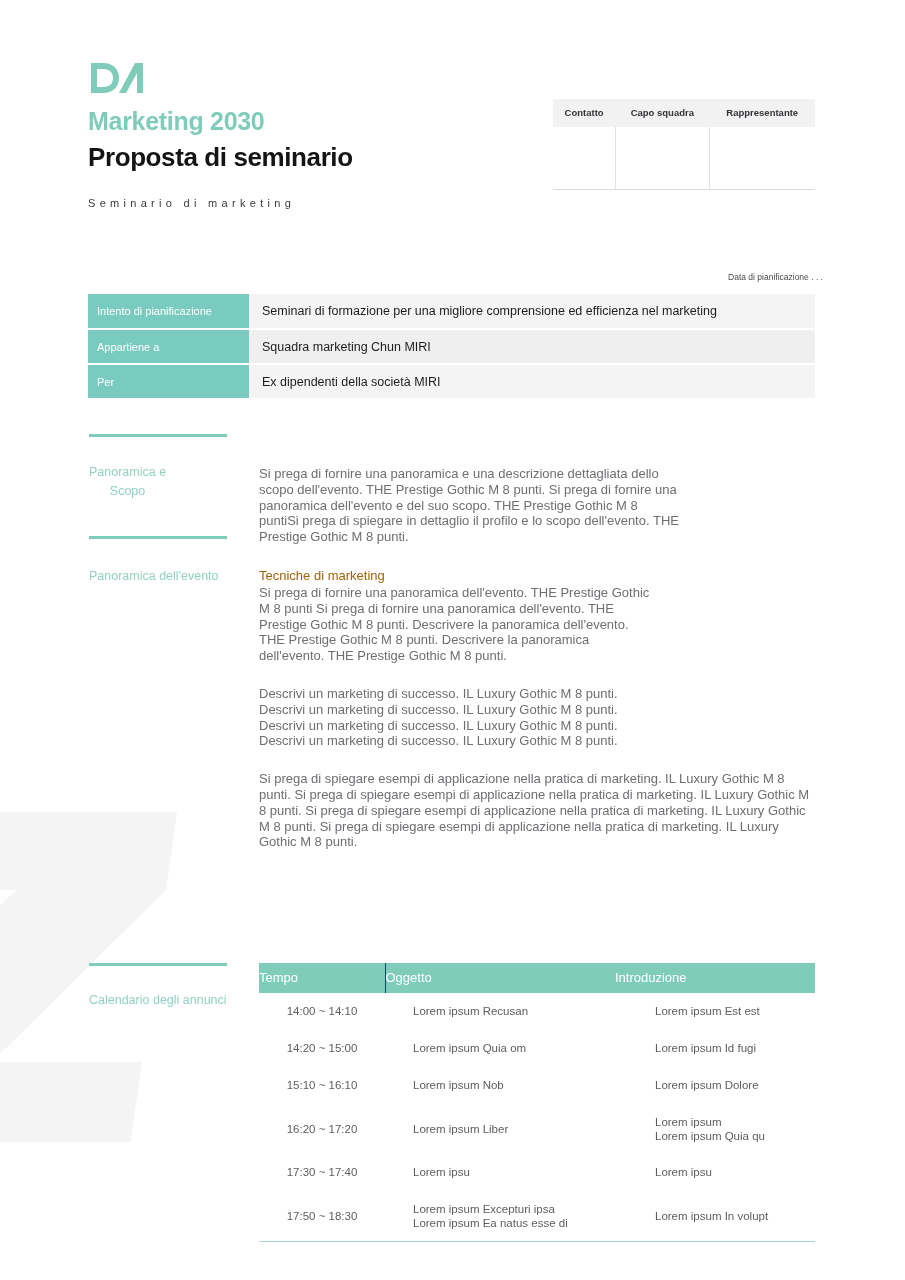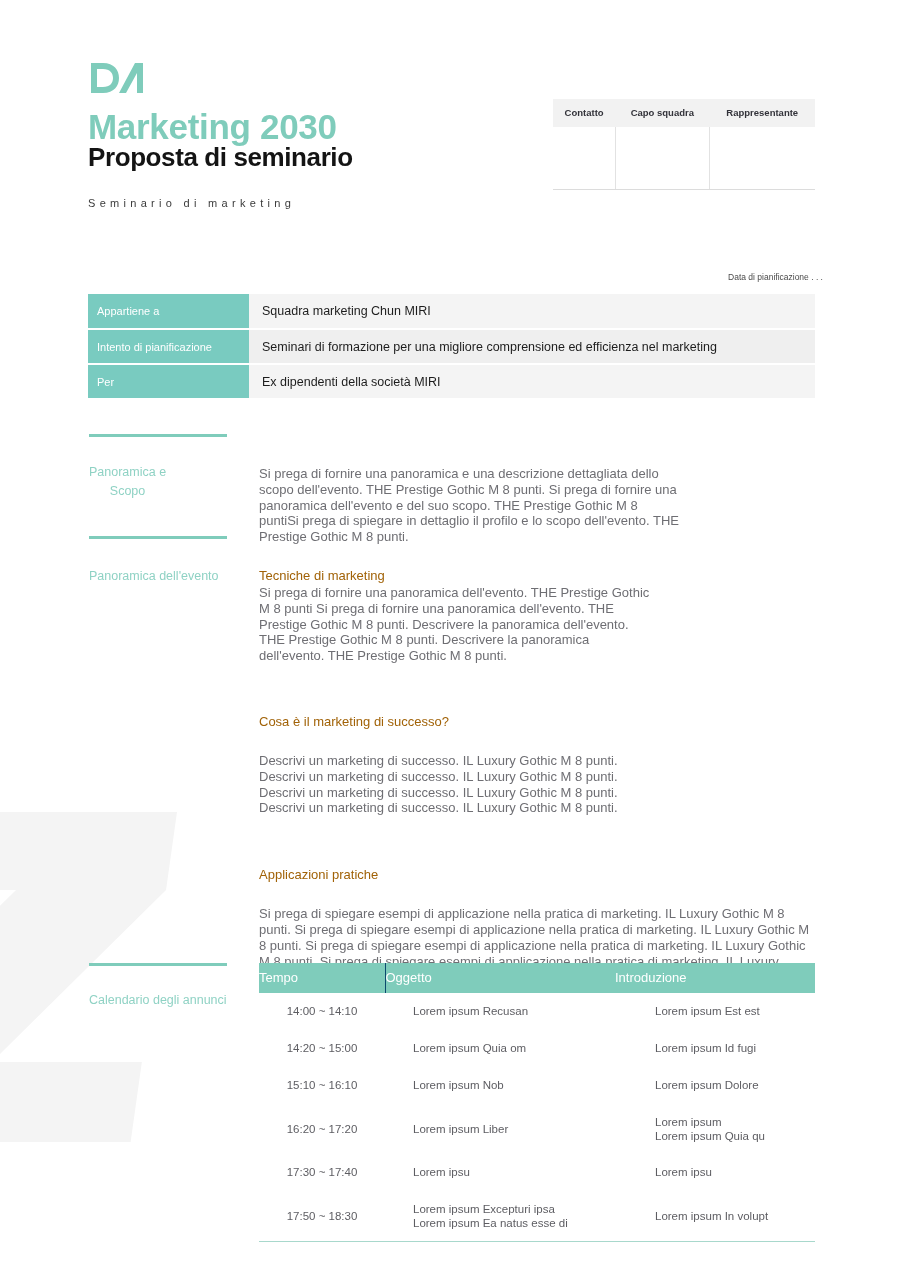--- a/index.html
+++ b/index.html
@@ -39,21 +39,21 @@
     width: 58px;
     height: 36px;
     z-index: 3;
   }
 
   
   .title-main {
     position: absolute;
     left: 88px;
     top: 107px;
-    font-size: 35px;
+    font-size: 25px;
     font-weight: bold;
     color: #7fccbb;
     letter-spacing: -0.3px;
     z-index: 3;
   }
   .title-sub {
     position: absolute;
     left: 88px;
     top: 142px;
     font-size: 26px;
@@ -239,26 +239,26 @@
         <td></td>
       </tr>
     </tbody>
   </table>
 
   <div class="plan-date">Data di pianificazione . . .</div>
 
   <table class="info-table">
     <tbody>
       <tr>
+        <td class="lbl">Intento di pianificazione</td>
+        <td class="val">Seminari di formazione per una migliore comprensione ed efficienza nel marketing</td>
+      </tr>
+      <tr>
         <td class="lbl">Appartiene a</td>
         <td class="val">Squadra marketing Chun MIRI</td>
-      </tr>
-      <tr>
-        <td class="lbl">Intento di pianificazione</td>
-        <td class="val">Seminari di formazione per una migliore comprensione ed efficienza nel marketing</td>
       </tr>
       <tr>
         <td class="lbl">Per</td>
         <td class="val">Ex dipendenti della società MIRI</td>
       </tr>
     </tbody>
   </table>
 
   <div class="rule" style="top:434px"></div>
   <div class="side-label" style="top:463px; white-space:pre-line;">Panoramica e
@@ -267,24 +267,22 @@
     <div class="body-text">Si prega di fornire una panoramica e una descrizione dettagliata dello scopo dell'evento. THE Prestige Gothic M 8 punti. Si prega di fornire una panoramica dell'evento e del suo scopo. THE Prestige Gothic M 8 puntiSi prega di spiegare in dettaglio il profilo e lo scopo dell'evento. THE Prestige Gothic M 8 punti.</div>
   </div>
   <div class="rule" style="top:536px"></div>
 
   <div class="side-label" style="top:567px">Panoramica dell'evento</div>
 
   <div class="body-col" style="top:567px; width:430px;">
     <div class="sub-head">Tecniche di marketing</div>
     <div class="body-text" style="width:392px;">Si prega di fornire una panoramica dell'evento. THE Prestige Gothic M 8 punti  Si prega di fornire una panoramica dell'evento. THE Prestige Gothic M 8 punti. Descrivere la panoramica dell'evento. THE Prestige Gothic M 8 punti. Descrivere la panoramica dell'evento. THE Prestige Gothic M 8 punti.</div>
 
-    <div class="sub-head" style="margin-top:49px;">Cosa è il marketing di successo?</div>
     <div class="body-text" style="margin-top:22px; width:398px;">Descrivi un marketing di successo. IL Luxury Gothic M 8 punti. Descrivi un marketing di successo. IL Luxury Gothic M 8 punti. Descrivi un marketing di successo. IL Luxury Gothic M 8 punti. Descrivi un marketing di successo. IL Luxury Gothic M 8 punti.</div>
 
-    <div class="sub-head" style="margin-top:50px;">Applicazioni pratiche</div>
     <div class="body-text" style="margin-top:22px; width:556px;">Si prega di spiegare esempi di applicazione nella pratica di marketing. IL Luxury Gothic M 8 punti. Si prega di spiegare esempi di applicazione nella pratica di marketing. IL Luxury Gothic M 8 punti. Si prega di spiegare esempi di applicazione nella pratica di marketing. IL Luxury Gothic M 8 punti. Si prega di spiegare esempi di applicazione nella pratica di marketing. IL Luxury Gothic M 8 punti.</div>
   </div>
 
   <div class="rule" style="top:963px"></div>
   <div class="side-label" style="top:991px">Calendario degli annunci</div>
 
   <table class="sched-table">
     <thead>
       <tr>
         <th>Tempo</th>

